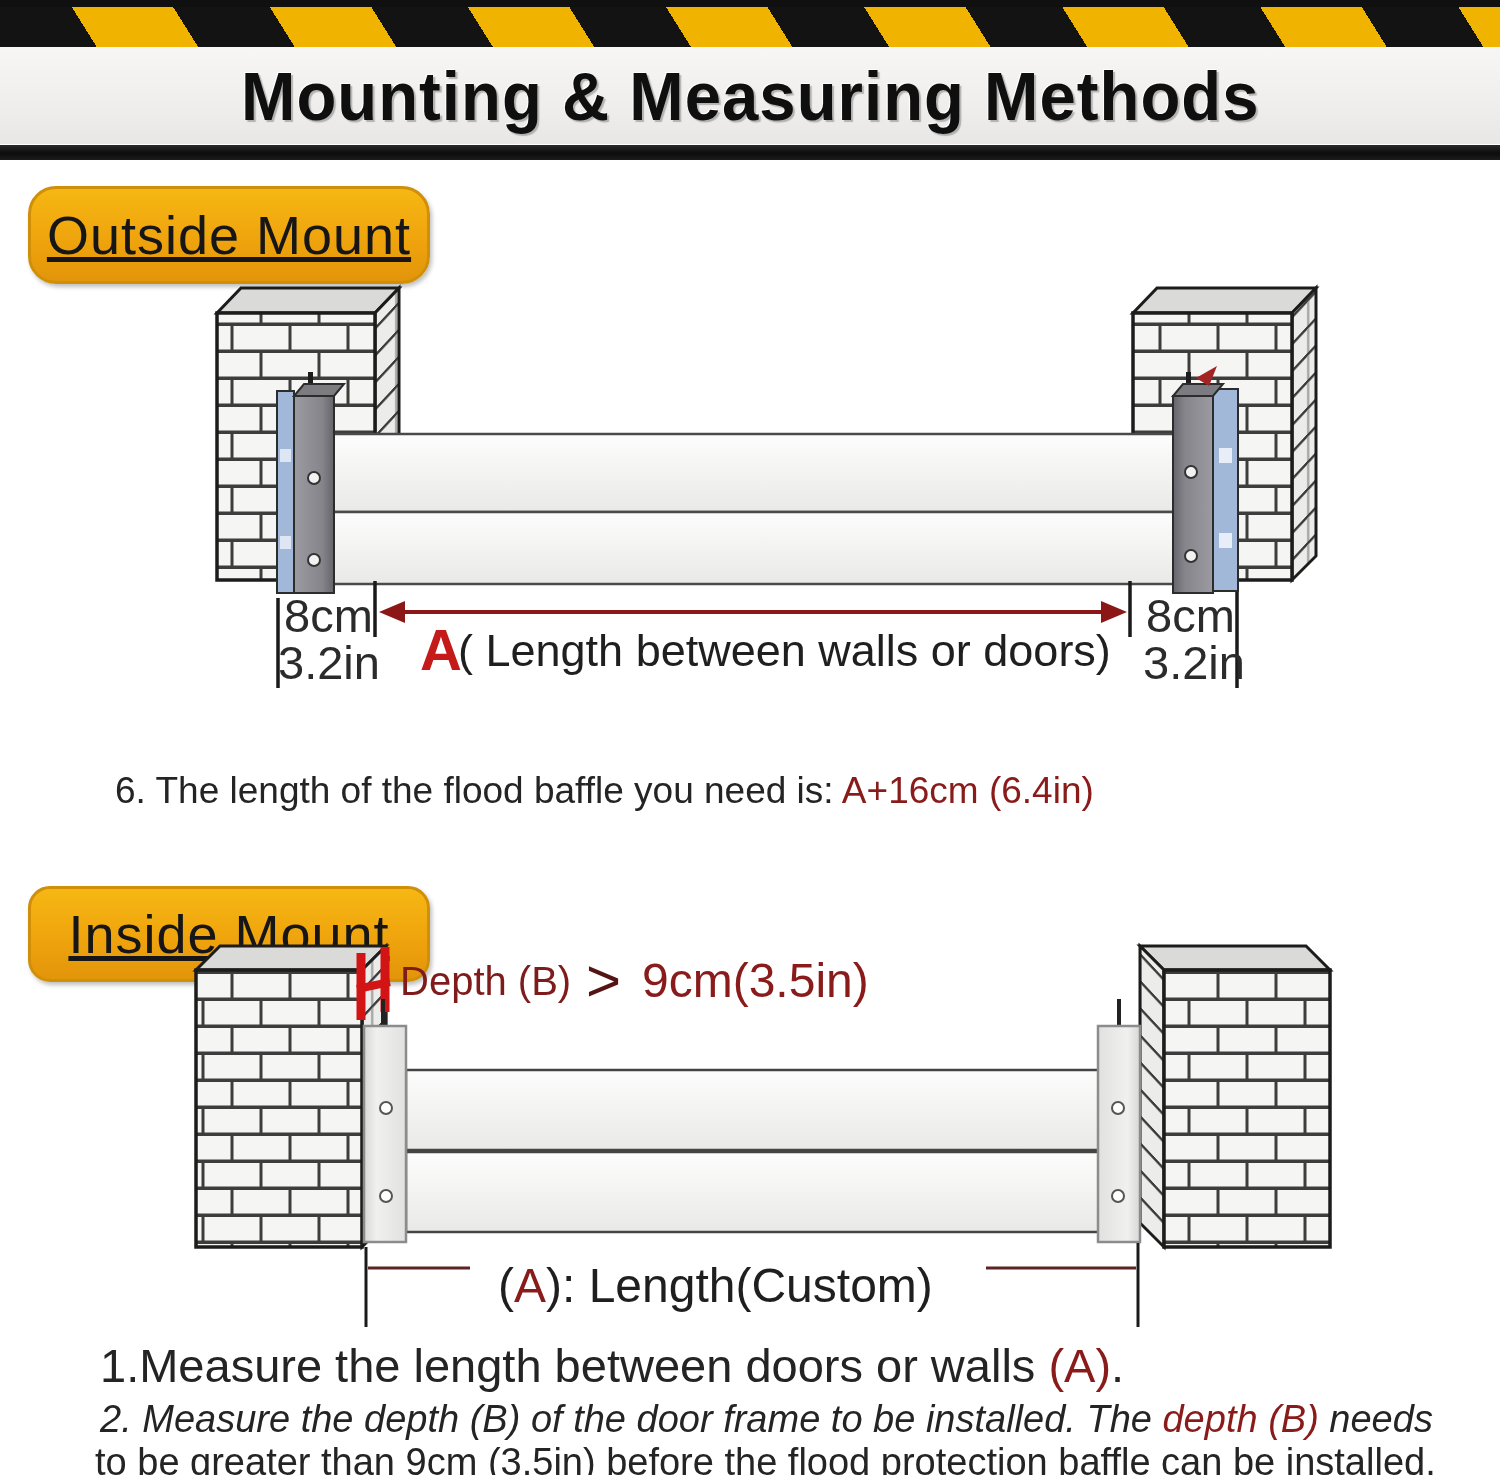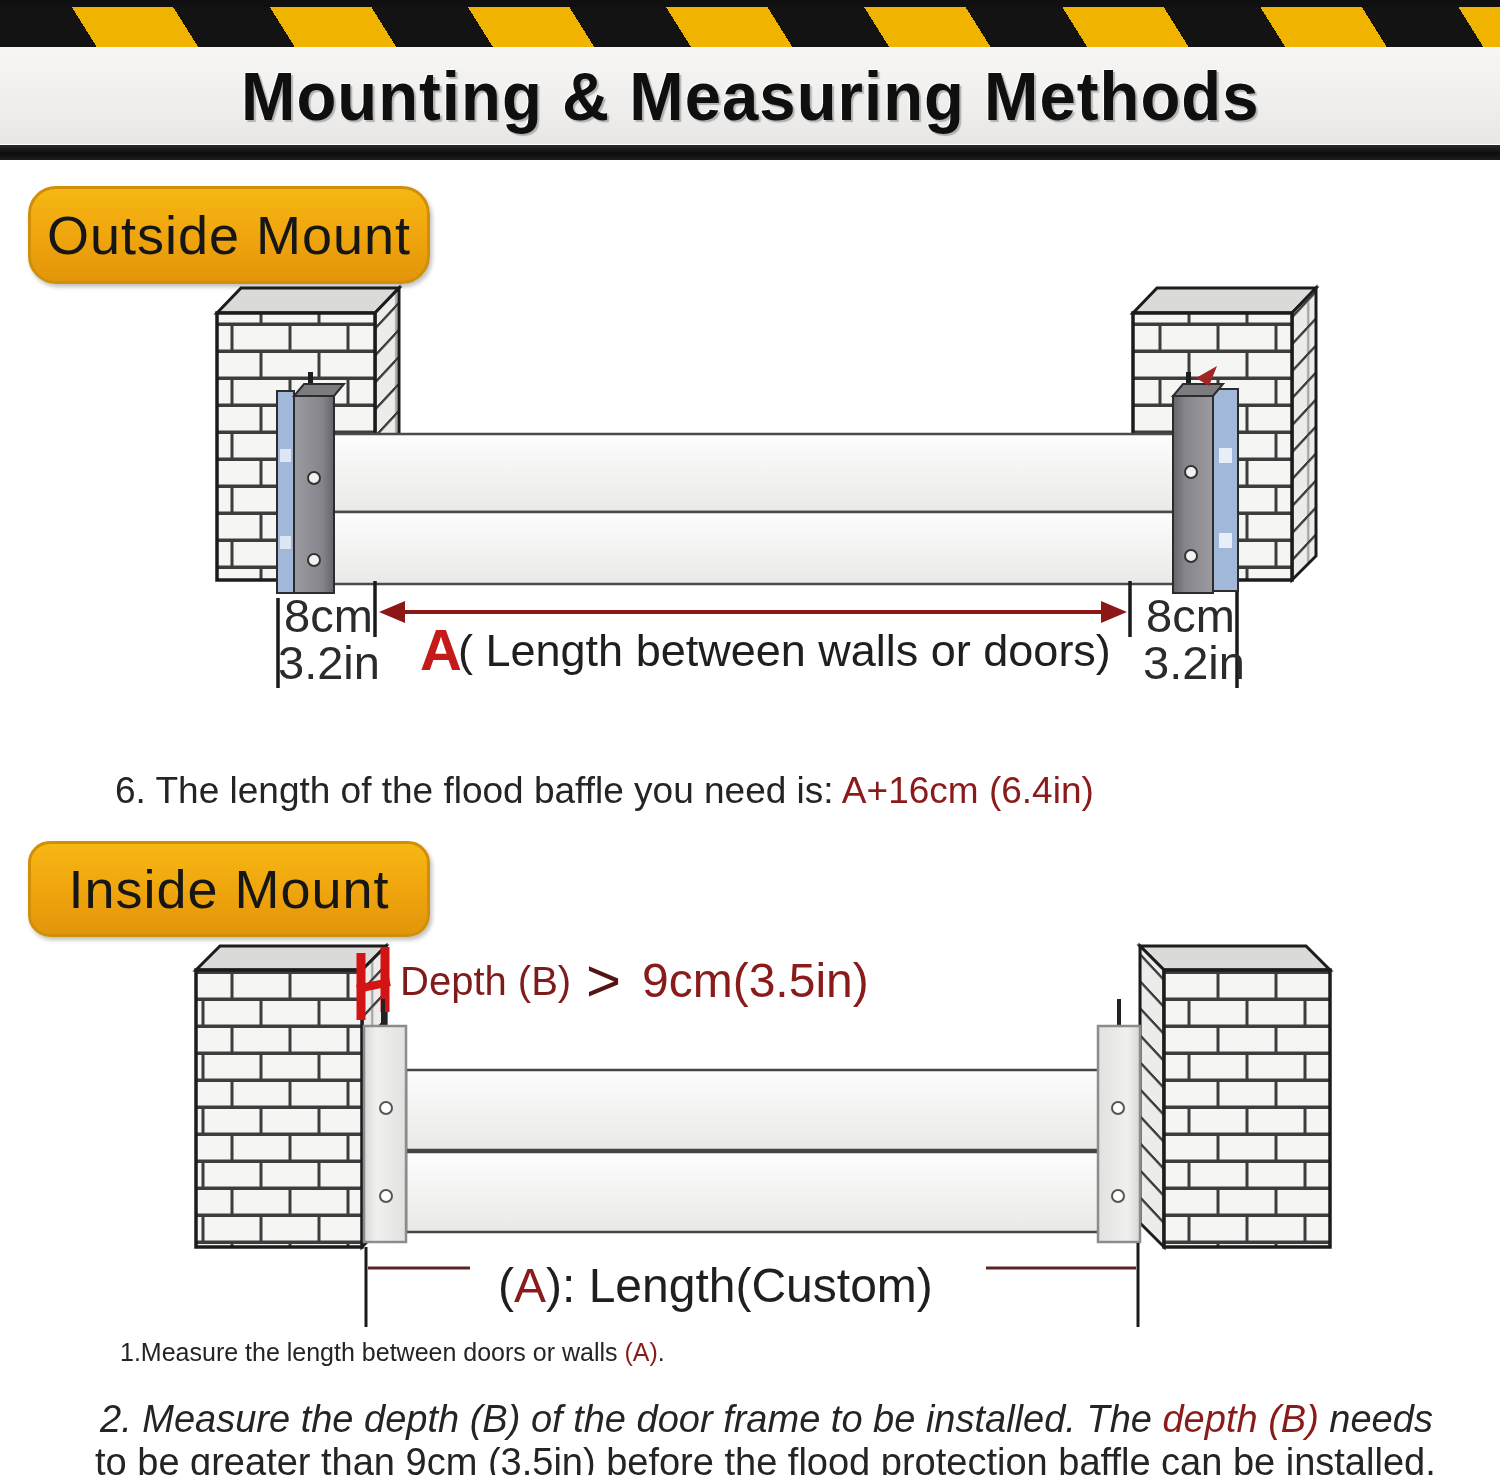--- a/index.html
+++ b/index.html
@@ -31,37 +31,37 @@
     background:linear-gradient(180deg,#2a2a2a,#0c0c0c 55%,#1c1c1c);
   }
   
   .badge{
     position:absolute;left:28px;width:396px;height:92px;
     background:linear-gradient(180deg,#f6b713 0%,#efa40d 55%,#e2950a 100%);
     border:3px solid #cf8f08;border-radius:28px;
     display:flex;align-items:center;justify-content:center;
     box-shadow:2px 3px 4px rgba(0,0,0,.25);
   }
-  .badge span{font-size:54px;color:#161616;letter-spacing:1px;}
+  .badge span{font-size:54px;color:#161616;letter-spacing:1px;text-decoration:underline;}
   .badge-outside{top:186px;}
-  .badge-inside{top:841px;height:90px;border-radius:22px;}
+  .badge-inside{top:886px;height:90px;border-radius:22px;}
   
   svg.diagram{position:absolute;left:0;}
   #outside-svg{top:280px;width:1500px;height:420px;}
   #inside-svg{top:940px;width:1500px;height:400px;}
   svg text{font-family:"Liberation Sans", sans-serif;}
   
   .step{
     position:absolute;font-size:37px;color:#242424;white-space:nowrap;
     letter-spacing:0px;
   }
   .maroon{color:#8a1b1b;}
   .s-o1{left:115px;top:716px;}
   .s-o2{left:115px;top:770px;}
-  .s-i1{left:100px;top:1338px;font-size:25px;margin-left:20px;}
+  .s-i1{left:100px;top:1338px;font-size:47px;}
   .s-i2{left:100px;top:1398px;font-size:38px;font-style:italic;}
   .s-i3{left:95px;top:1441px;font-size:38px;}
 </style>
 </head>
 <body>
 
 <div class="page">
 
   <div class="hazard"></div>
   <div class="title-band">

